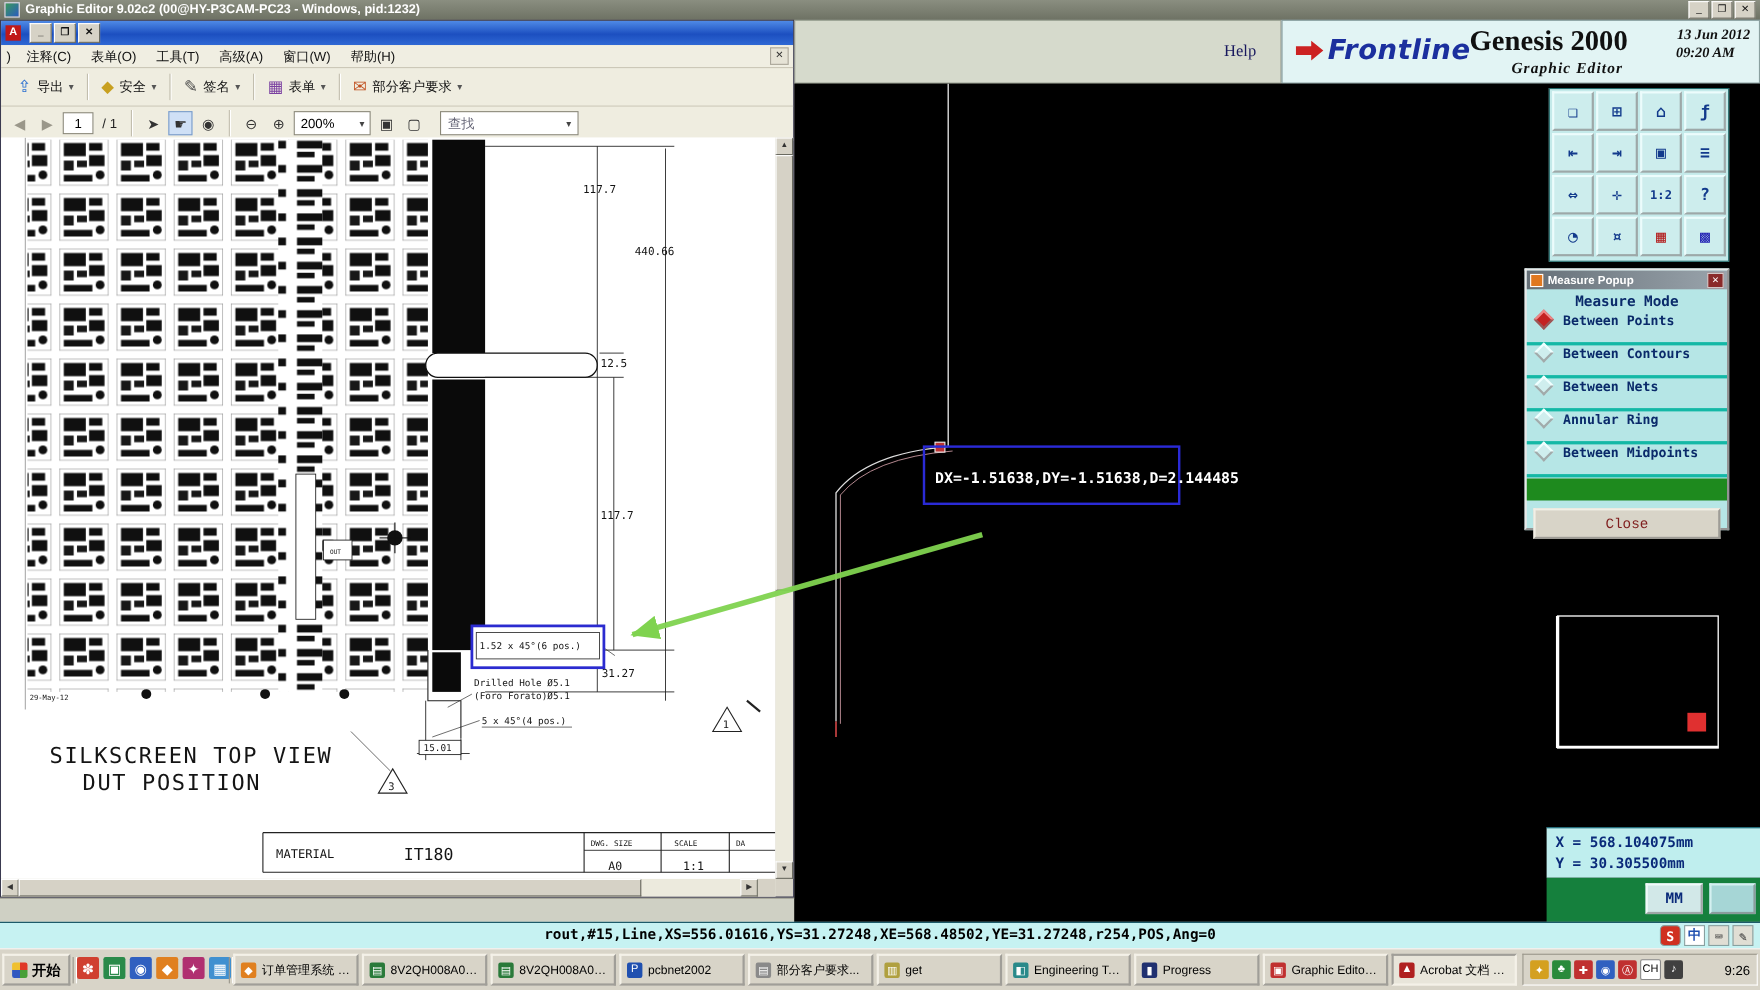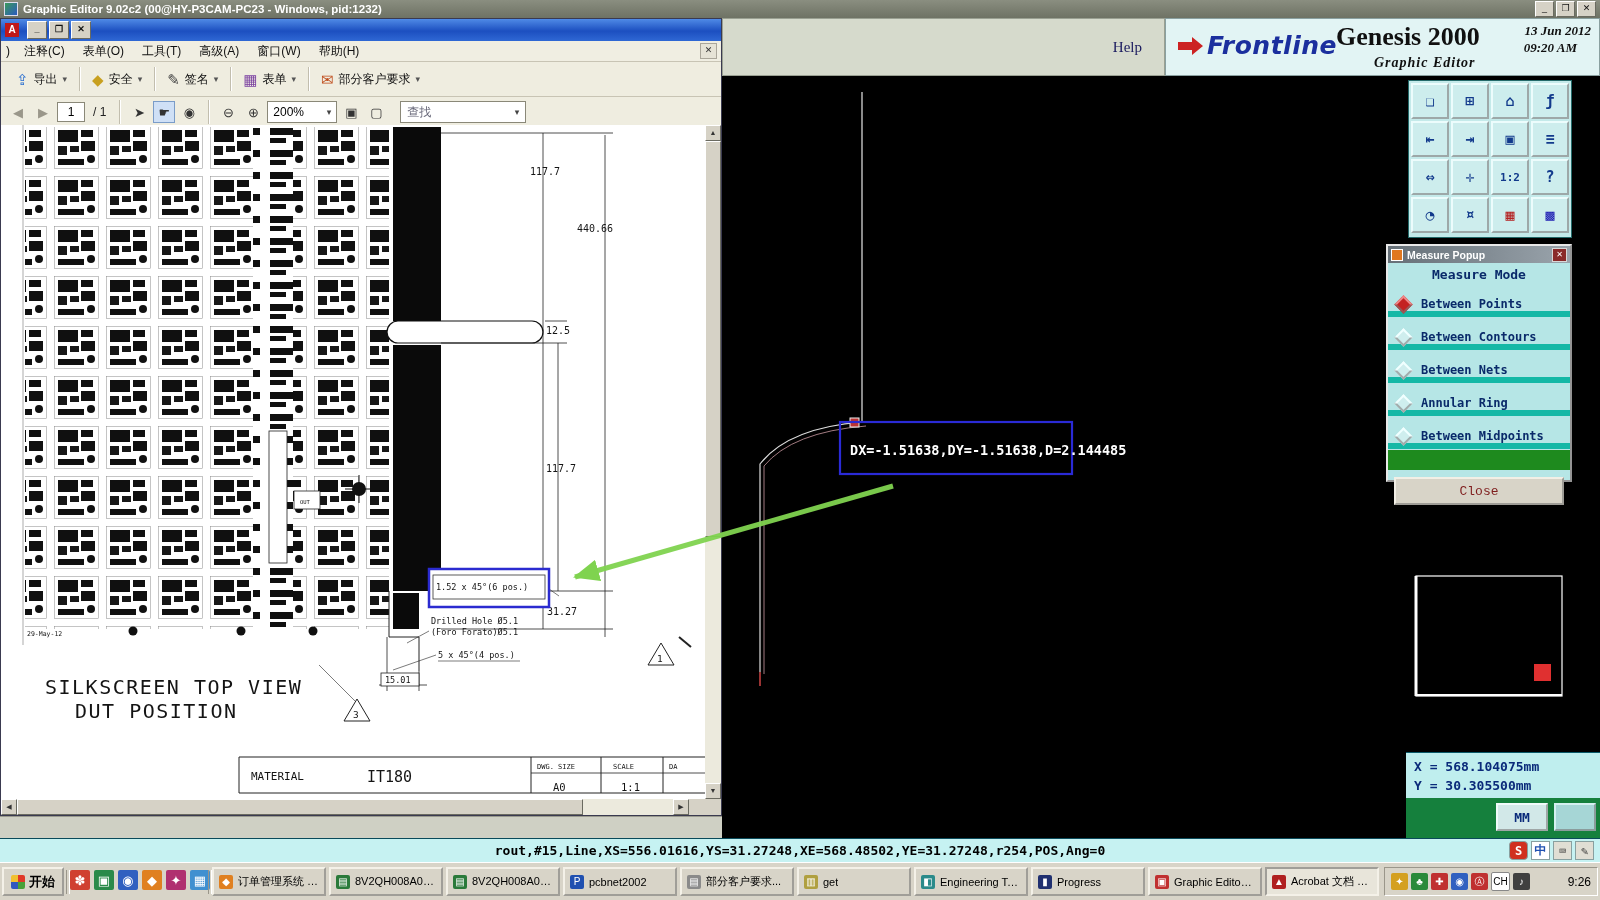--- a/index.html
+++ b/index.html
@@ -85,21 +85,21 @@
   .product-text{position:absolute;left:170px;top:3px;font-family:"Liberation Serif",serif;
     font-weight:bold;font-size:26px;color:#101010;white-space:nowrap}
   .subtitle-text{position:absolute;left:208px;top:36px;font-family:"Liberation Serif",serif;
     font-style:italic;font-weight:bold;font-size:14px;color:#101010;letter-spacing:1px}
   .dt-date{position:absolute;right:8px;top:4px;font-family:"Liberation Serif",serif;
     font-style:italic;font-weight:bold;font-size:13px;color:#101010}
   .dt-time{position:absolute;right:22px;top:21px;font-family:"Liberation Serif",serif;
     font-style:italic;font-weight:bold;font-size:13px;color:#101010}
 
   
-  #canvas{position:absolute;left:722px;top:92px;width:878px;height:762px;background:#000}
+  #canvas{position:absolute;left:722px;top:76px;width:878px;height:762px;background:#000}
   .meas{font-family:"DejaVu Sans Mono",monospace;font-weight:bold;font-size:13.5px;fill:#fff}
 
   
   #tool-panel{position:absolute;left:1408px;top:80px;width:164px;height:158px;
     background:#c4eaea;border:1px solid #246a6a;box-sizing:border-box;display:grid;
     grid-template-columns:repeat(4,38px);grid-auto-rows:36px;gap:2px;padding:2px}
   .tool-btn{background:#cdeded;border:2px outset #ecfcfc;color:#123a8c;font-weight:bold;
     font-family:"DejaVu Sans Mono",monospace;font-size:15px;display:flex;align-items:center;
     justify-content:center;box-sizing:border-box}
   .tool-btn:nth-child(11){font-size:11px}
@@ -110,22 +110,22 @@
   #measure-popup{position:absolute;left:1386px;top:244px;width:186px;height:238px;
     background:#b6e6e6;border:2px outset #e8e8e8;box-sizing:border-box;z-index:20}
   .mp-title{height:17px;background:linear-gradient(90deg,#667078,#9aa4ac);display:flex;
     align-items:center;padding:0 3px;gap:4px}
   .mp-title-ico{width:10px;height:10px;background:#e07820;border:1px solid #fff;flex:none}
   .mp-title-label{color:#fff;font-size:10.5px;font-weight:bold;flex:1}
   .mp-close{width:13px;height:12px;background:#8a2a2a;color:#fff;font-size:8px;text-align:center;
     line-height:11px;border:1px solid #d8d8d8;flex:none}
   .mp-header{text-align:center;font-family:"DejaVu Sans Mono",monospace;font-weight:bold;
     font-size:13px;color:#0a2a6a;padding:4px 0 2px}
-  .mp-row{height:27px;display:flex;align-items:flex-end;padding:0 9px;gap:11px;
-    border-bottom:6px solid #14b8a6}
+  .mp-row{height:27px;display:flex;align-items:flex-start;padding:0 9px;gap:11px;
+    border-bottom:3px solid #14b8a6}
   .diamond{width:9px;height:9px;transform:rotate(45deg);background:#cfeeee;
     border:2px outset #f0ffff;flex:none}
   .diamond.sel{background:#c42222;border:2px outset #ee8888}
   .mp-label{font-family:"DejaVu Sans Mono",monospace;font-weight:bold;font-size:12px;color:#0a2a6a;
     white-space:nowrap}
   .mp-green{height:20px;background:#1e8a1e;margin-top:1px}
   .mp-closebtn{height:24px;margin:7px 6px 0;background:#d8d4c8;border:2px outset #f2efe6;
     font-family:Liberation Mono, monospace;font-size:13px;color:#7f1d1d;display:flex;
     align-items:center;justify-content:center}
 

